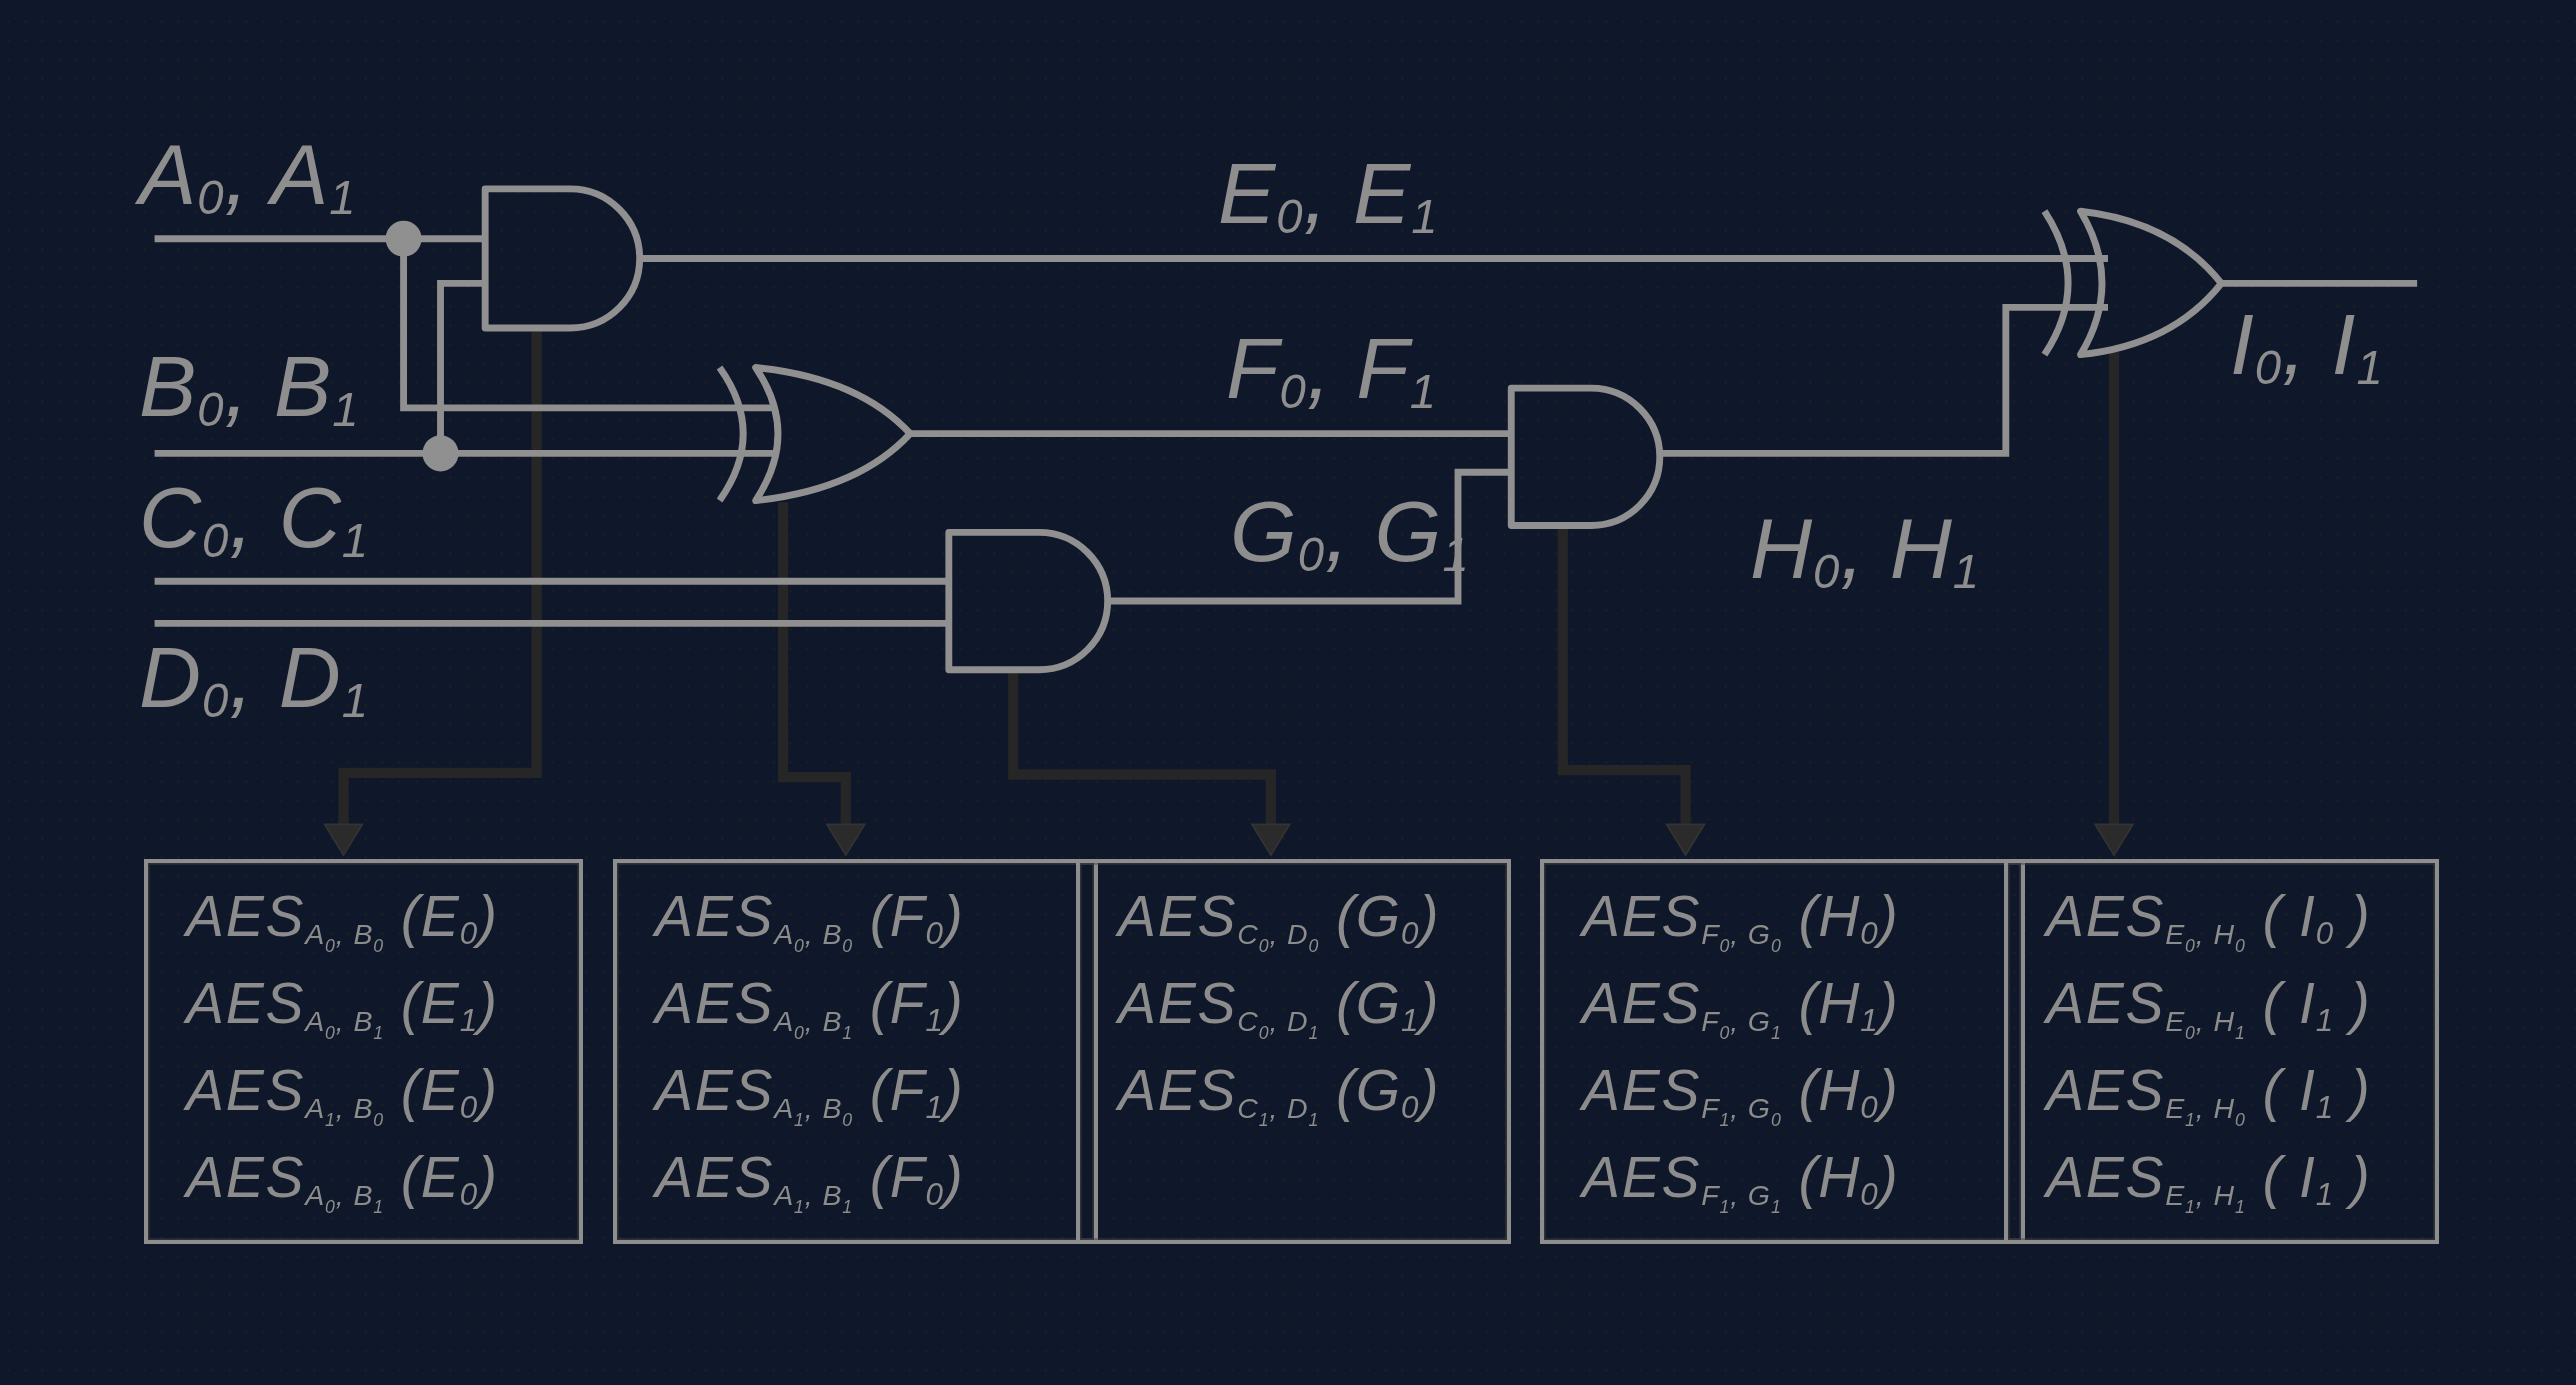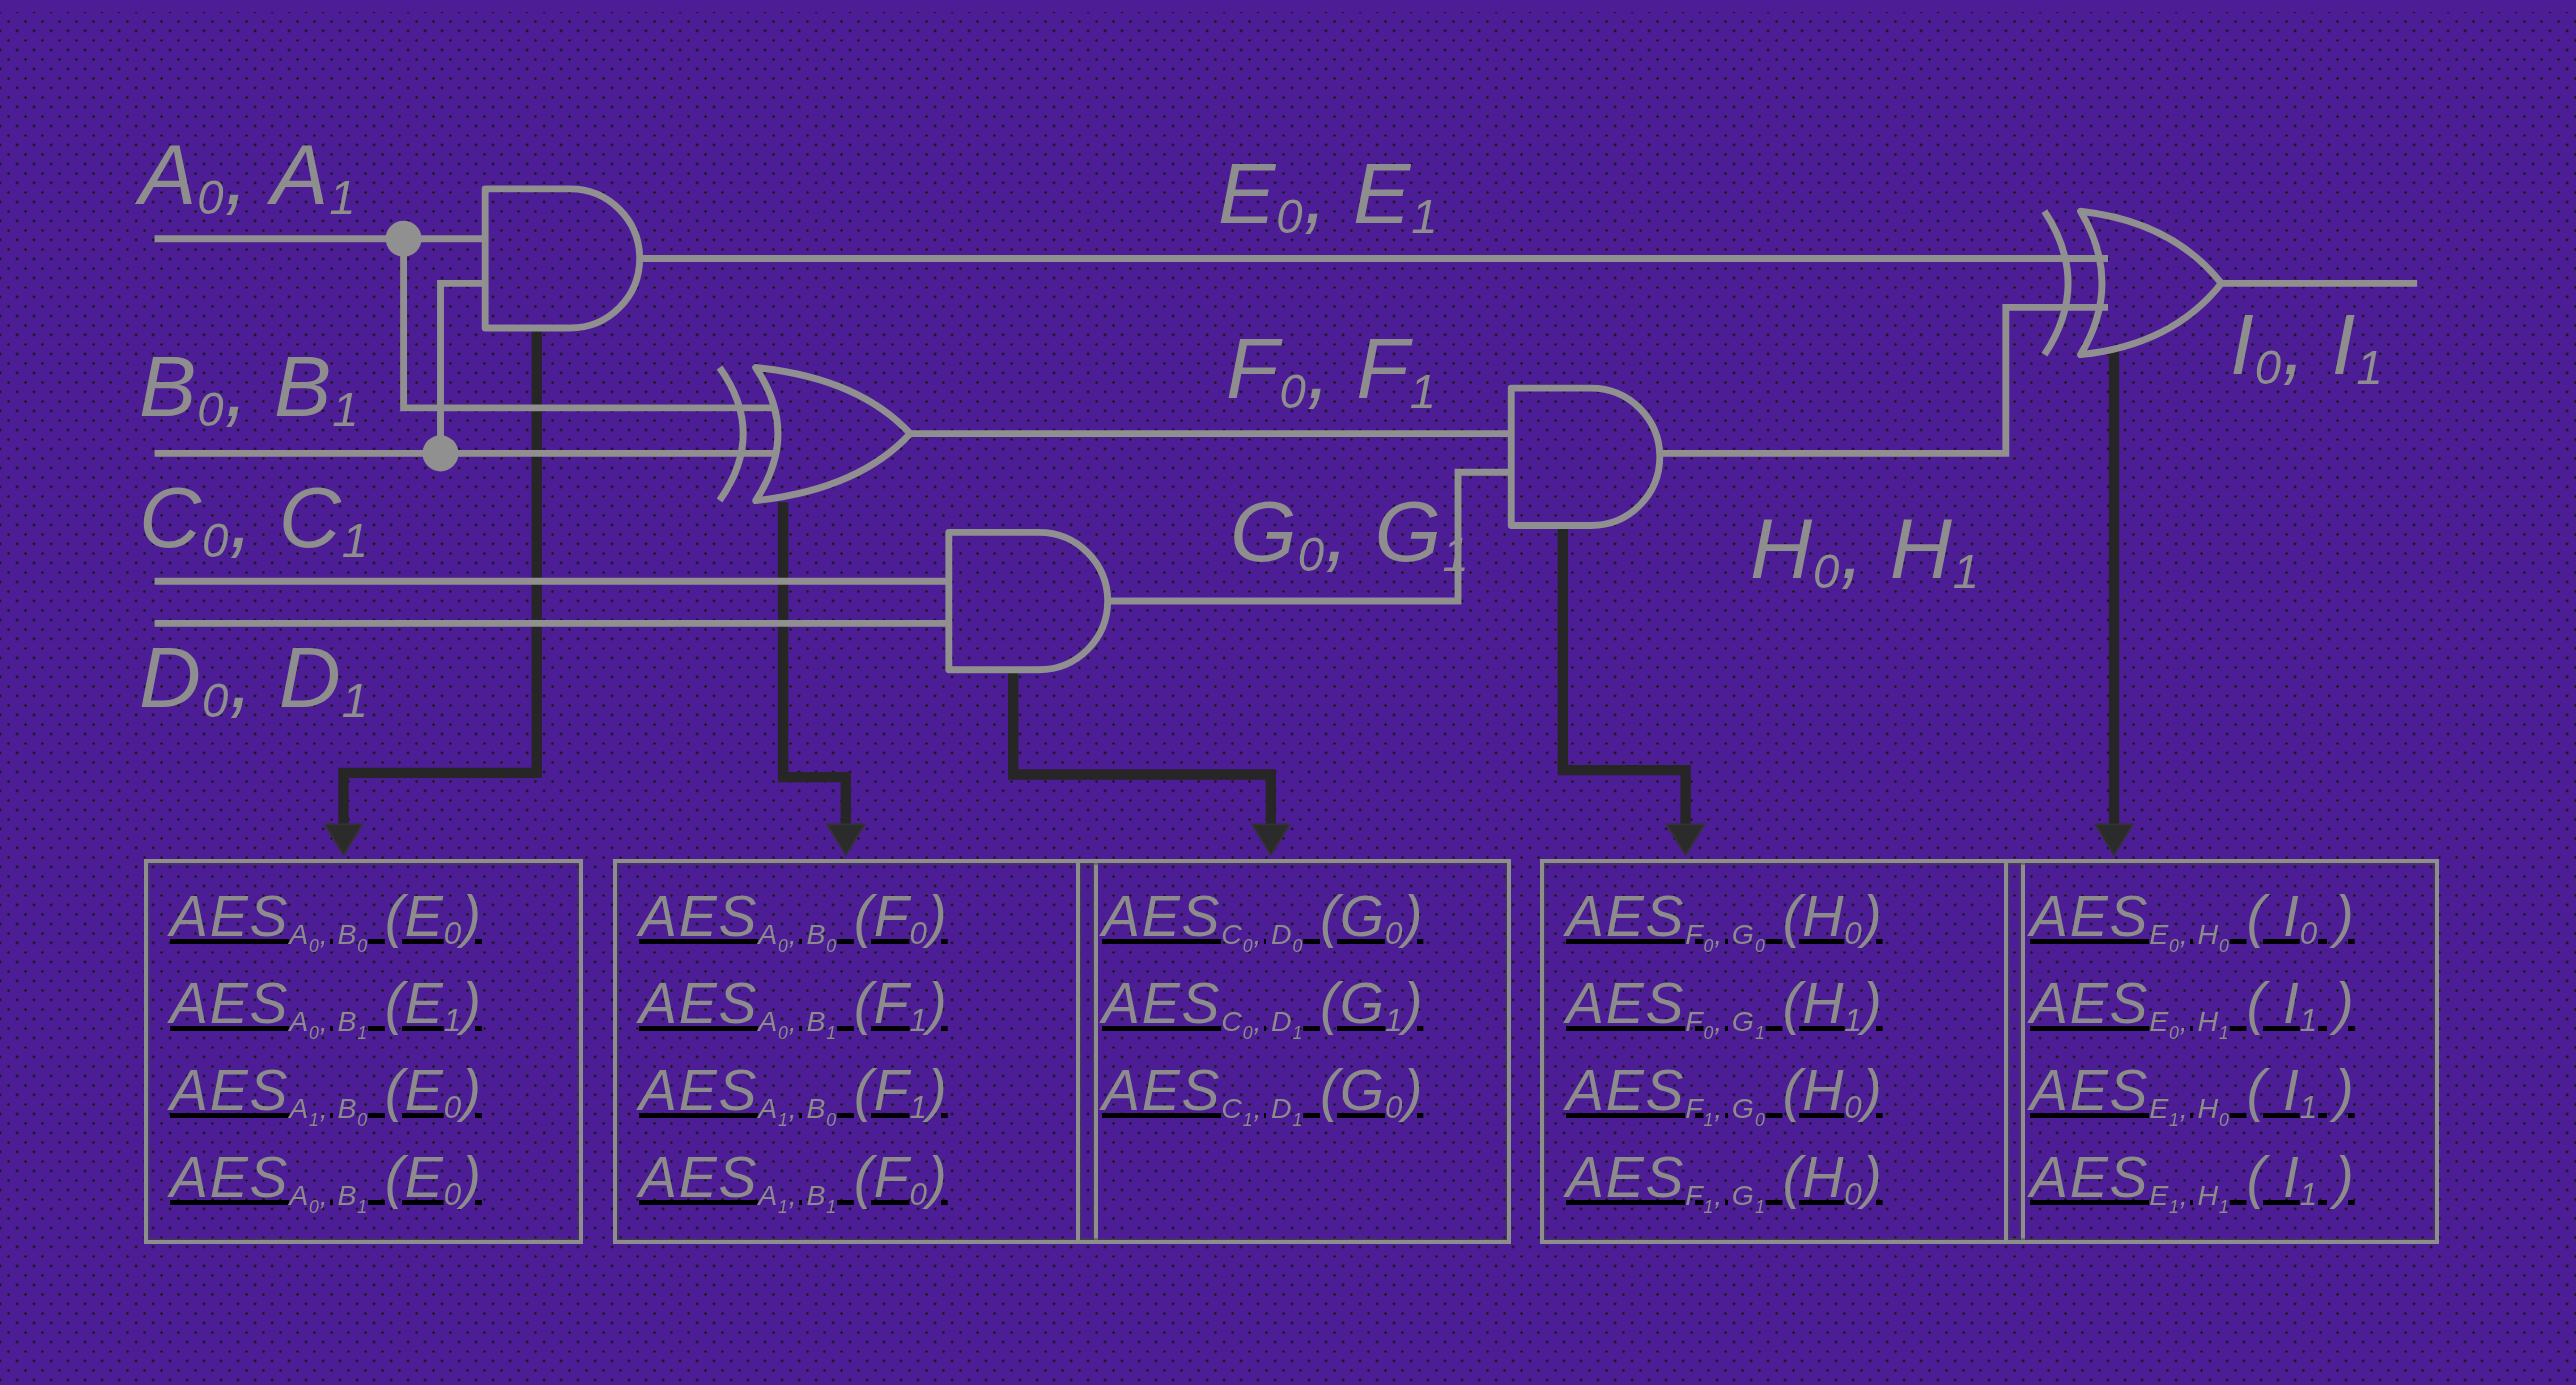--- a/index.html
+++ b/index.html
@@ -1,19 +1,19 @@
 <!DOCTYPE html>
 <html style="font-size:13.7px"><head>
 <meta charset="utf-8">
 <style>
   html,body{margin:0;padding:0;background:#000;}
   #canvas{
     position:relative;
     width:2576px;height:1385px;
-    background:#4c1d95;
+    background:#0f172a;
     overflow:hidden;
     font-family:"Liberation Sans","DejaVu Sans",sans-serif;
   }
   
   #canvas::before{
     content:"";
     position:absolute;left:0;top:12px;right:0;bottom:0;
     background-image:
       radial-gradient(circle,#1d1d1d 1.1px,transparent 1.5px),
       radial-gradient(circle,#161616 1px,transparent 1.5px);
@@ -38,22 +38,21 @@
     line-height:1;
   }
   .wire-label sub.s{font-size:0.55em;line-height:0;vertical-align:-0.22em;}
 
   .aes-box{
     position:absolute;
     top:859px;height:385px;
     border:4.3px solid #8e8e8e;
     box-shadow:inset 0 0 0 1.7px rgba(70,70,70,.55);
     box-sizing:border-box;
-    padding:22px 0 0 22px;
-    text-decoration:underline;
+    padding:22px 0 0 38px;
   }
   .aes-row{
     height:87px;
     color:#8c8c8c;
     font-size:57px;
     font-style:italic;
     white-space:nowrap;
     letter-spacing:0.9px;
     line-height:1.1;
   }

